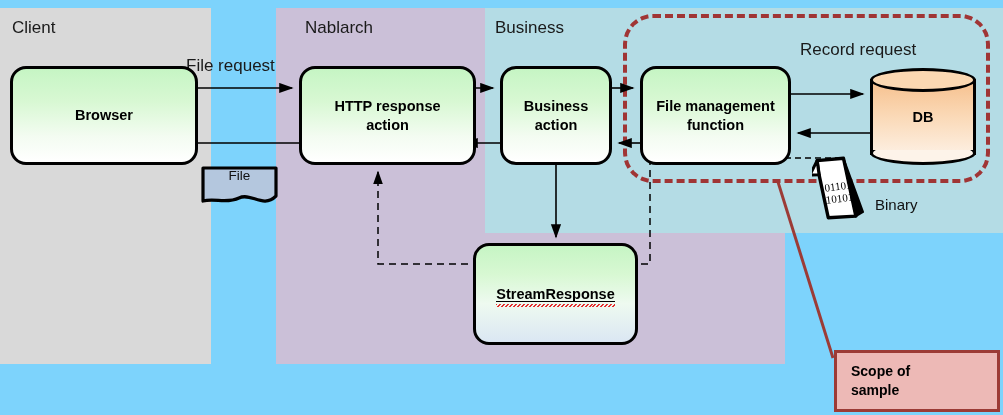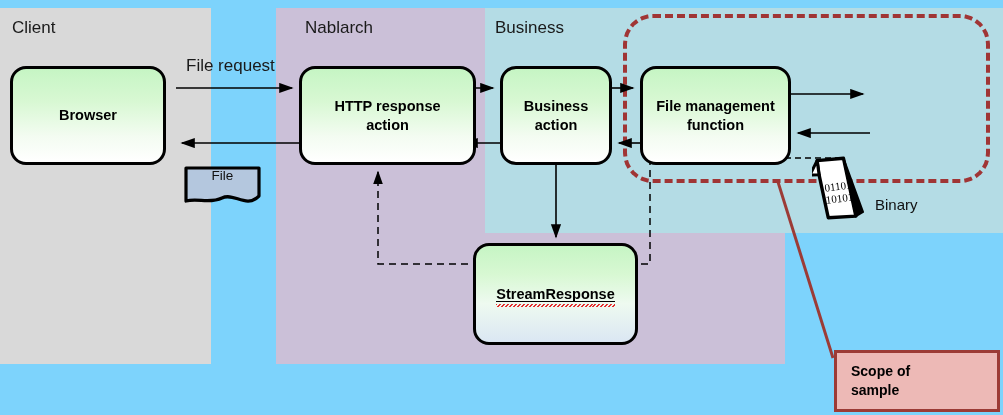--- a/index.html
+++ b/index.html
@@ -15,21 +15,21 @@
   #zone-client  {left:0px;   top:8px;  width:211px; height:356px; background:#d9d9d9;}
   #zone-nablarch{left:276px; top:8px;  width:509px; height:356px; background:#cbc0d8;}
   #zone-business{left:485px; top:8px;  width:518px; height:225px; background:#b4dce5;}
 
   
   .box{position:absolute;border:3px solid #000;border-radius:16px;
        background:linear-gradient(to bottom,#c6f5c4 0%,#d8f8d3 35%,#f3fcf1 72%,#ffffff 100%);
        display:flex;align-items:center;justify-content:center;text-align:center;
        font-weight:bold;font-size:14.5px;color:#000;line-height:1.25;box-sizing:border-box;}
 
-  #box-browser    {left:10px;  top:66px;  width:156px; height:99px;}
+  #box-browser    {left:10px;  top:66px;  width:188px; height:99px;}
   #box-http       {left:299px; top:66px;  width:177px; height:99px;}
   #box-bizaction  {left:500px; top:66px;  width:112px; height:99px;}
   #box-filemgmt   {left:640px; top:66px;  width:151px; height:99px;}
   #box-stream     {left:473px; top:243px; width:165px; height:102px;
                    background:linear-gradient(to bottom,#c6f5c4 0%,#d8f8d3 30%,#eefaf0 60%,#dbe7f3 100%);}
 
   .spell{position:relative;display:inline-block;}
   .spell::after{content:"";position:absolute;left:0;right:0;bottom:-4px;height:3px;
      background-image:repeating-linear-gradient(135deg,#e53030 0 1.4px,rgba(0,0,0,0) 1.4px 2.8px);}
   .spell::before{content:"";position:absolute;left:0;right:0;bottom:1px;height:1.5px;background:#000;}
@@ -40,21 +40,21 @@
      background:linear-gradient(to bottom,#f6bf8c 0%,#fad7b3 45%,#fdf0e3 100%);
      border-left:3px solid #000;border-right:3px solid #000;box-sizing:border-box;}
   #db .top{position:absolute;left:0;top:0;width:100%;height:24px;border:3px solid #000;
      border-radius:50%;background:#fbd8b2;box-sizing:border-box;}
   #db .bot{position:absolute;left:0;bottom:0;width:100%;height:24px;border:3px solid #000;
      border-radius:50%;background:#fdf3e9;box-sizing:border-box;clip-path:inset(9px -4px -4px -4px);}
   #db .lbl{position:absolute;left:0;top:0;width:100%;height:100%;display:flex;
      align-items:center;justify-content:center;font-weight:bold;font-size:14.5px;color:#000;}
 
   
-  #file-shape{position:absolute;left:184px;top:166px;width:77px;height:40px;}
+  #file-shape{position:absolute;left:201px;top:166px;width:77px;height:40px;}
   #file-shape .lbl{position:absolute;left:0;top:2px;width:100%;text-align:center;
      font-size:13.5px;color:#111;}
 
   
   #binary-icon{position:absolute;left:812px;top:152px;width:52px;height:76px;}
   #binary-label{position:absolute;left:875px;top:196px;font-size:15px;color:#111;}
 
   
   #scope-dash{position:absolute;left:623px;top:14px;width:367px;height:169px;
      border:4px dashed #a03535;border-radius:30px;box-sizing:border-box;}
@@ -116,20 +116,21 @@
     <path d="M650,158 L650,264 L378,264 L378,172" fill="none" stroke="#000" stroke-width="1.5" stroke-dasharray="7,5" marker-end="url(#ah)"></path>
 
     <line x1="650" y1="158" x2="745" y2="158" stroke="#000" stroke-width="1.5" stroke-dasharray="6,4"></line>
 
     <path d="M745,158 L790,158 L838,158" fill="none" stroke="#000" stroke-width="1.5" stroke-dasharray="6,4"></path>
 
     <line x1="833" y1="358" x2="778" y2="182" stroke="#9c3b36" stroke-width="3"></line>
   </svg>
 
   <div class="lbl-free" style="left:186px;top:56px;">File request</div>
+  <div class="lbl-free" style="left:800px;top:40px;">Record request</div>
 
   <div class="box" id="box-browser">
     <span>Browser</span>
   </div>
 
   <div class="box" id="box-http">
     <span>
       <span>HTTP response</span><br>
       <span>action</span>
     </span>
@@ -146,20 +147,26 @@
     <span>
       <span>File management</span><br>
       <span>function</span>
     </span>
   </div>
 
   <div class="box" id="box-stream">
     <span class="spell">StreamResponse</span>
   </div>
 
+  <div id="db">
+    <div class="body"></div>
+    <div class="bot"></div>
+    <div class="top"></div>
+    <div class="lbl">DB</div>
+  </div>
 
   <div id="file-shape">
     <svg width="77" height="40" viewBox="0 0 77 40">
       <path d="M2,2 L75,2 L75,30 C62,43 50,26 38,32 C26,38 14,32 2,35 Z" fill="#b4c7de" stroke="#000" stroke-width="3.2" stroke-linejoin="round"></path>
     </svg>
     <div class="lbl">File</div>
   </div>
 
   <div id="binary-icon">
     <svg width="52" height="76" viewBox="0 0 52 76">

